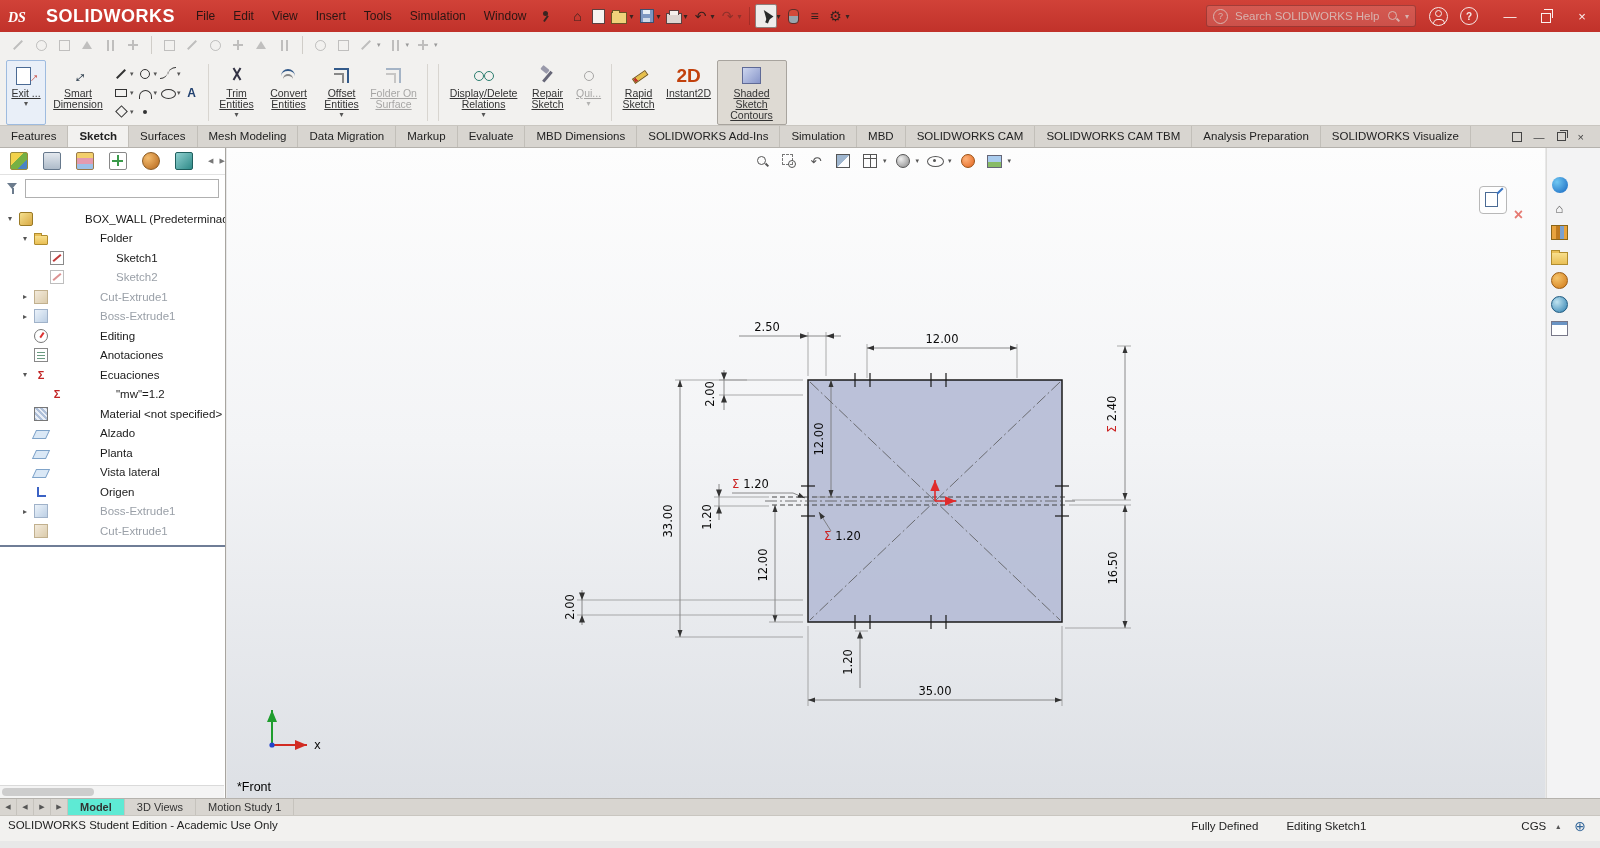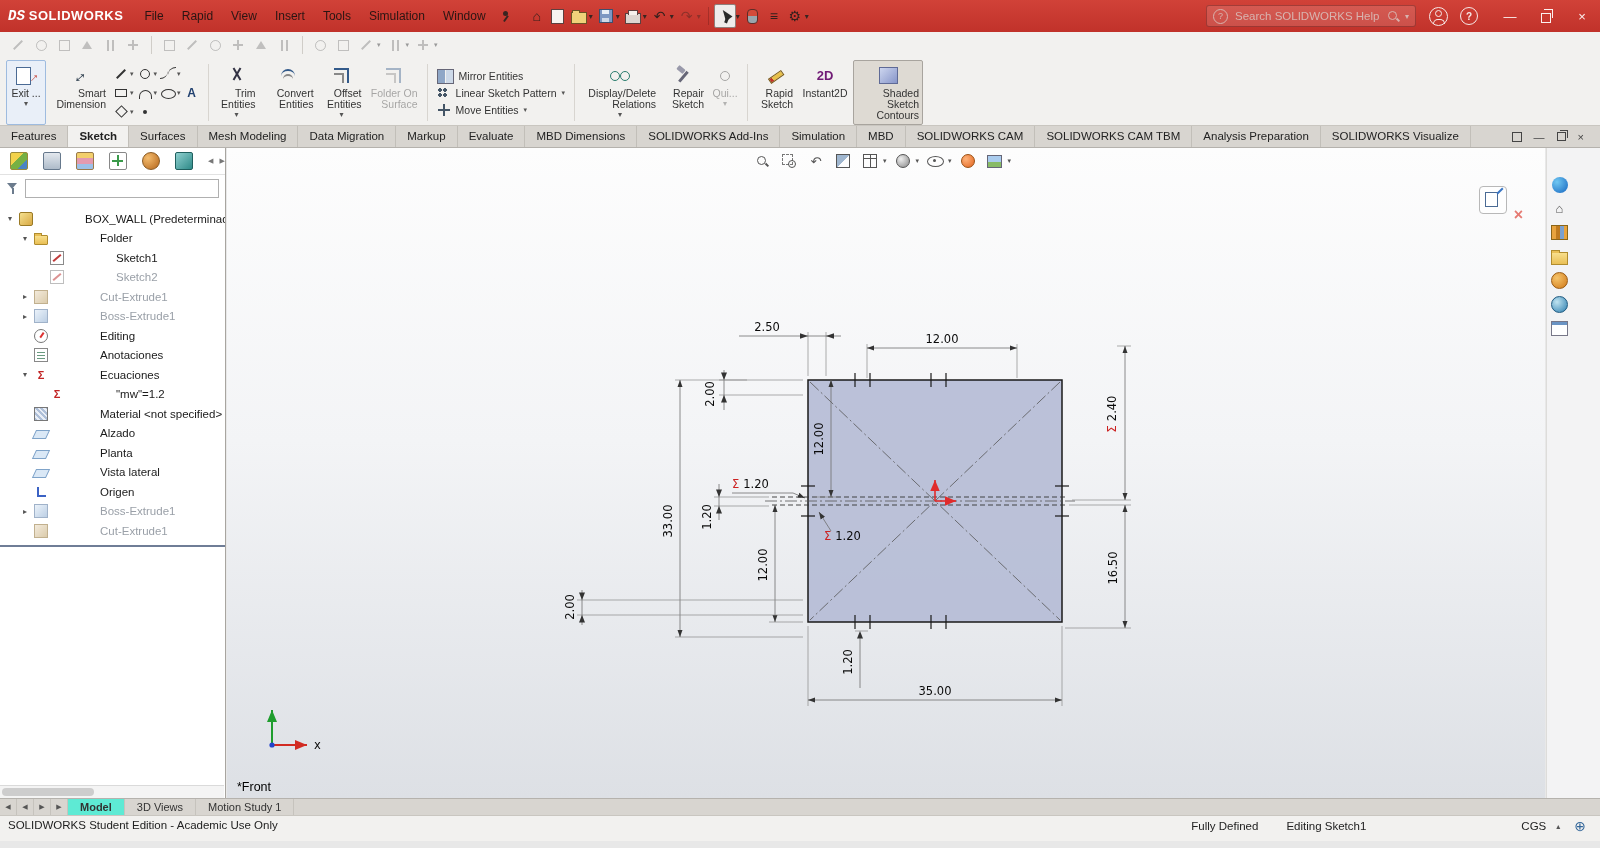--- a/index.html
+++ b/index.html
@@ -1,22 +1,22 @@
 <!DOCTYPE html>
 <html><head>
 <meta charset="utf-8">
 <style>
   html,body{margin:0;padding:0;background:#888;}
   #app{position:relative;width:1600px;height:848px;overflow:hidden;background:#e8e8e8;
        font-family:"Liberation Sans","DejaVu Sans",sans-serif;font-size:12px;color:#222;}
   
   .titlebar{position:absolute;left:0;top:0;right:0;height:32px;background:linear-gradient(180deg,#d14238,#c1322a);display:flex;align-items:center;}
   .logo{display:flex;align-items:baseline;padding:0 12px 0 8px;color:#fff;}
-  .logo-ds{font-style:italic;font-weight:bold;font-size:14px;margin-right:4px;font-family:Liberation Mono, monospace;}
-  .logo-name{font-weight:bold;font-size:13px;letter-spacing:.5px;}
+  .logo-ds{font-style:italic;font-weight:bold;font-size:14px;margin-right:20px;font-family:Liberation Serif, serif;}
+  .logo-name{font-weight:bold;font-size:18px;letter-spacing:.5px;}
   .menu{padding:0 9px;font-size:12px;color:#2a1513;line-height:32px;}
   .pinic{width:12px;height:12px;position:relative;margin:0 4px;}
   .pinic::before{content:"";position:absolute;left:4px;top:1px;width:5px;height:5px;border-radius:50%;background:#3a2420;}
   .pinic::after{content:"";position:absolute;left:6px;top:5px;width:1.5px;height:7px;background:#3a2420;transform:rotate(35deg);}
   .tb-icons{display:flex;align-items:center;margin-left:12px;gap:1px;}
   .tbtn{min-width:20px;height:22px;display:flex;align-items:center;justify-content:center;color:#33201d;font-size:14px;position:relative;}
   .tcaret{font-size:8px;color:#3a2420;margin:0 2px 0 -1px;}
   .dis{opacity:.4;}
   .select-box{background:#efeceb;border:1px solid #8f7f7c;border-radius:2px;}
   .t-new{width:11px;height:13px;background:#f7f3f0;border:1px solid #5c4040;}
@@ -58,21 +58,21 @@
   .q-bb::before{content:"";position:absolute;inset:3px 5px;border-left:2px solid #8d8d8d;border-right:2px solid #8d8d8d;}
   .q-tr::before{content:"";position:absolute;left:3px;top:4px;border-left:5px solid transparent;border-right:5px solid transparent;border-bottom:8px solid #8d8d8d;}
   .q-cr::before{content:"";position:absolute;left:7px;top:3px;width:2px;height:10px;background:#8d8d8d;}
   .q-cr::after{content:"";position:absolute;left:3px;top:7px;width:10px;height:2px;background:#8d8d8d;}
   .qsep{width:1px;height:18px;background:#d0cdc8;margin:0 3px;}
   .qcaret{font-size:7px;color:#999;margin-left:-4px;}
   
   .ribbon{position:absolute;top:58px;left:0;right:0;height:68px;background:#f2f1ef;border-bottom:1px solid #c9c6c0;display:flex;align-items:stretch;padding:2px 0 0 6px;box-sizing:border-box;}
   .rb{display:flex;flex-direction:column;align-items:center;padding:2px 3px 0;border:1px solid transparent;border-radius:2px;box-sizing:border-box;}
   .rb .ri{height:25px;display:flex;align-items:center;justify-content:center;}
-  .rlbl{font-size:10.5px;line-height:11px;text-align:right;color:#333;}
+  .rlbl{font-size:10.5px;line-height:11px;text-align:center;color:#333;text-decoration:underline;}
   .rcaret{font-size:8px;color:#555;line-height:10px;}
   .rb.sel{background:#e9eff8;border-color:#9ebbdf;}
   .rb.active{background:#dedad3;border-color:#a8a49e;}
   .rsep{width:1px;background:#d8d5d0;margin:4px 5px;}
   .stack{display:flex;flex-direction:column;justify-content:center;gap:3px;padding:0 4px;}
   .srow{display:flex;align-items:center;gap:5px;font-size:10.5px;color:#333;}
   .grid{display:flex;flex-direction:column;gap:3px;justify-content:center;padding:0 3px;}
   .grow{display:flex;gap:3px;align-items:center;height:16px;}
   .gcell{display:flex;align-items:center;gap:1px;}
   .gc{font-size:7px;color:#555;}
@@ -106,21 +106,21 @@
   .s-move::before{content:"";position:absolute;left:6px;top:1px;width:2px;height:12px;background:#456;}
   .s-move::after{content:"";position:absolute;left:1px;top:6px;width:12px;height:2px;background:#456;}
   .ri-rel{width:22px;height:18px;position:relative;}
   .ri-rel::before{content:"";position:absolute;left:1px;top:4px;width:8px;height:8px;border:1.7px solid #2a7d6e;border-radius:50%;}
   .ri-rel::after{content:"";position:absolute;right:1px;top:4px;width:8px;height:8px;border:1.7px solid #2a7d6e;border-radius:50%;}
   .ri-repair{width:20px;height:20px;position:relative;}
   .ri-repair::before{content:"";position:absolute;left:8px;top:4px;width:2.5px;height:13px;background:#667;transform:rotate(40deg);}
   .ri-repair::after{content:"";position:absolute;left:3px;top:1px;width:8px;height:5px;background:#99a;border-radius:1px;transform:rotate(40deg);}
   .ri-rapid{width:20px;height:20px;position:relative;}
   .ri-rapid::before{content:"";position:absolute;left:3px;top:8px;width:14px;height:3.5px;background:linear-gradient(90deg,#c23428 3px,#e8c049 3px);transform:rotate(-35deg);border:1px solid #7a5a16;}
-  .ri-2d{font-weight:bold;font-size:13px;color:#701a75;text-align:center;}
+  .ri-2d{font-weight:bold;font-size:19px;color:#c2410c;text-align:center;}
   .ri-shaded{width:17px;height:15px;background:linear-gradient(135deg,#cdd6ef,#8795c9);border:1.3px solid #5f6a96;}
   
   .rtabs{position:absolute;top:126px;left:0;right:0;height:22px;background:#d8d5d0;display:flex;align-items:stretch;border-bottom:1px solid #b5b2ad;box-sizing:border-box;}
   .rtab{padding:0 11px;line-height:21px;font-size:11.5px;color:#222;border-right:1px solid #c2bfb9;white-space:nowrap;}
   .rtab.active{background:#f2f1ef;font-weight:bold;}
   .rtabs-right{margin-left:auto;display:flex;align-items:center;gap:12px;padding-right:16px;color:#444;font-size:11px;}
   .rsq{width:8px;height:8px;border:1.2px solid #444;}
   .rsq2{width:7px;height:7px;border:1.2px solid #444;position:relative;}
   .rsq2::before{content:"";position:absolute;left:2px;top:-3.5px;width:7px;height:7px;border:1.2px solid #444;border-left:none;border-bottom:none;}
   
@@ -233,21 +233,21 @@
 <body>
 
 <div id="app">
 
   <div class="titlebar">
     <div class="logo">
       <span class="logo-ds">DS</span>
       <span class="logo-name">SOLIDWORKS</span>
     </div>
     <span class="menu">File</span>
-    <span class="menu">Rapid</span>
+    <span class="menu">Edit</span>
     <span class="menu">View</span>
     <span class="menu">Insert</span>
     <span class="menu">Tools</span>
     <span class="menu">Simulation</span>
     <span class="menu">Window</span>
     <span class="pinic"></span>
 
     <div class="tb-icons">
       <span class="tbtn">⌂</span>
       <span class="tbtn">
@@ -403,36 +403,20 @@
       <span class="rlbl">Offset Entities</span>
       <span class="rcaret">▾</span>
     </div>
     <div class="rb dis" style="width:56px">
       <span class="ri">
           <span class="ri-offset"></span>
         </span>
       <span class="rlbl">Folder On Surface</span>
     </div>
     <div class="rsep"></div>
-    <div class="stack">
-      <div class="srow">
-        <span class="s-mirror"></span>
-        <span>Mirror Entities</span>
-      </div>
-      <div class="srow">
-        <span class="s-pattern"></span>
-        <span>Linear Sketch Pattern</span>
-        <span class="gc">▾</span>
-      </div>
-      <div class="srow">
-        <span class="s-move"></span>
-        <span>Move Entities</span>
-        <span class="gc">▾</span>
-      </div>
-    </div>
     <div class="rsep"></div>
     <div class="rb" style="width:80px">
       <span class="ri">
           <span class="ri-rel"></span>
         </span>
       <span class="rlbl">Display/Delete Relations</span>
       <span class="rcaret">▾</span>
     </div>
     <div class="rb" style="width:48px">
       <span class="ri">

